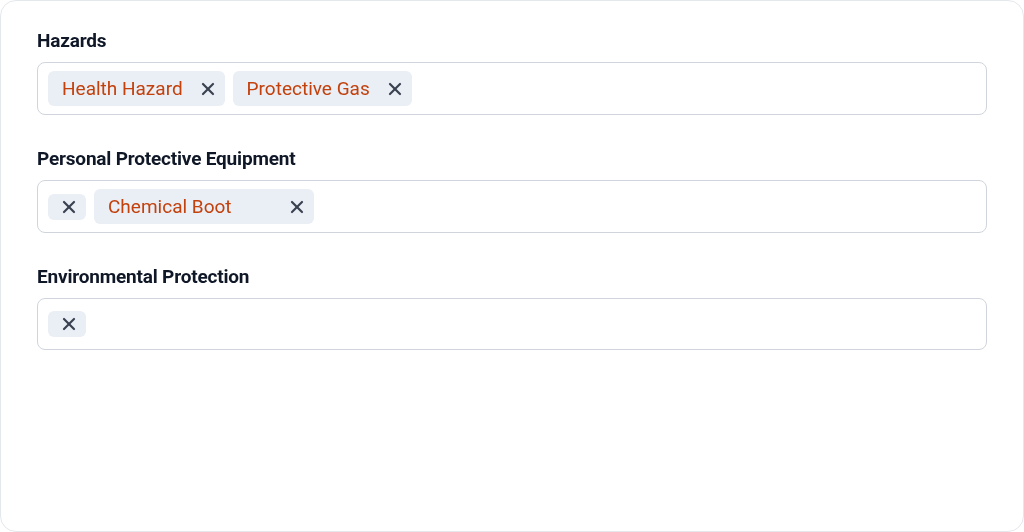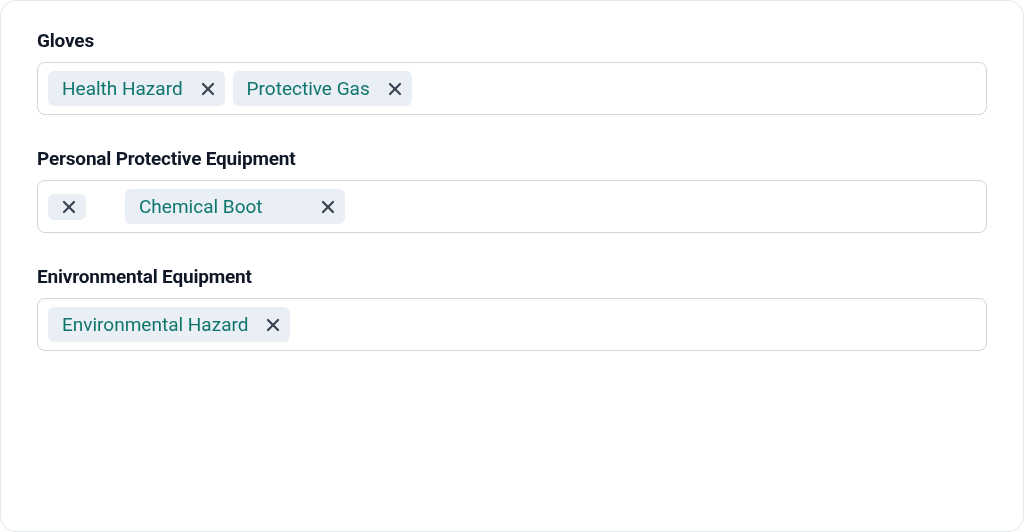--- a/index.html
+++ b/index.html
@@ -47,26 +47,25 @@
       align-items: center;
     }
     .tag {
       background: #eaeef5;
       border-radius: 6px;
       padding: 6px 10px 6px 14px;
       display: flex;
       align-items: center;
       gap: 18px;
       font-size: 19px;
-      color: #0f766e;
+      color: #c2410c;
     }
     .tag.wide {
       min-width: 220px;
       justify-content: space-between;
-      margin-left: 31px;
     }
     .tag-label {
       white-space: nowrap;
     }
     .close-icon {
       width: 14px;
       height: 14px;
       cursor: pointer;
       flex-shrink: 0;
       display: inline-flex;
@@ -80,21 +79,21 @@
       stroke-width: 2.2;
       stroke-linecap: round;
     }
   </style>
 </head>
 <body>
 
 <div class="card">
 
   <div class="field-group">
-    <div class="field-label">Gloves</div>
+    <div class="field-label">Hazards</div>
     <div class="tag-container">
       <div class="tag">
         <span class="tag-label">Health Hazard</span>
         <span class="close-icon">
           <svg viewBox="0 0 14 14">
               <line x1="2" y1="2" x2="12" y2="12"></line>
               <line x1="12" y1="2" x2="2" y2="12"></line>
             </svg>
         </span>
       </div>
@@ -127,24 +126,23 @@
           <svg viewBox="0 0 14 14">
               <line x1="2" y1="2" x2="12" y2="12"></line>
               <line x1="12" y1="2" x2="2" y2="12"></line>
             </svg>
         </span>
       </div>
     </div>
   </div>
 
   <div class="field-group">
-    <div class="field-label">Enivronmental Equipment</div>
+    <div class="field-label">Environmental Protection</div>
     <div class="tag-container">
       <div class="tag">
-        <span class="tag-label">Environmental Hazard</span>
         <span class="close-icon">
           <svg viewBox="0 0 14 14">
               <line x1="2" y1="2" x2="12" y2="12"></line>
               <line x1="12" y1="2" x2="2" y2="12"></line>
             </svg>
         </span>
       </div>
     </div>
   </div>
 

